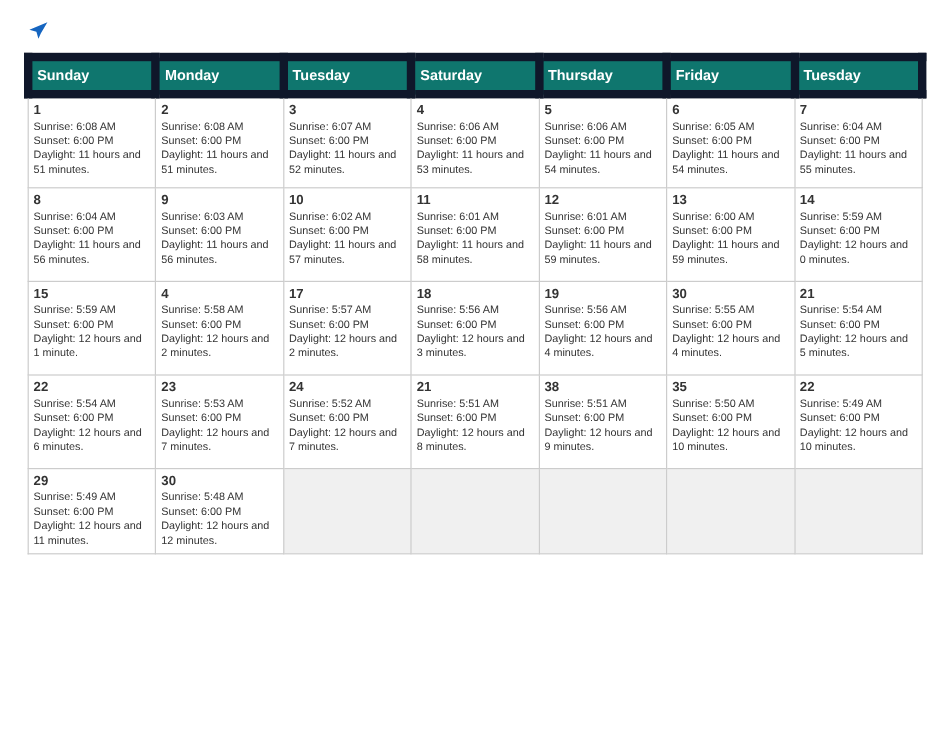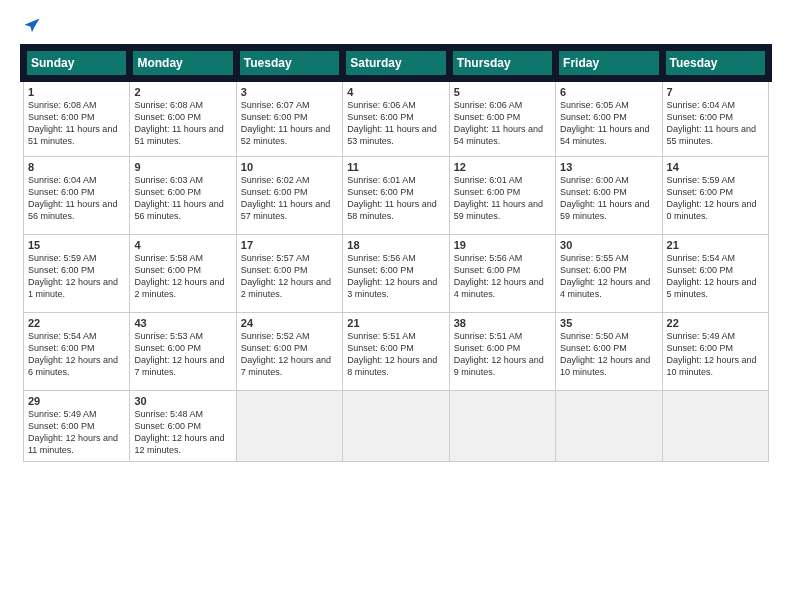--- a/index.html
+++ b/index.html
@@ -223,21 +223,21 @@
             <span class="day-num">21</span>
             <div class="day-info">Sunrise: 5:54 AM<br>Sunset: 6:00 PM<br>Daylight: 12 hours and 5 minutes.</div>
           </td>
         </tr>
         <tr>
           <td>
             <span class="day-num">22</span>
             <div class="day-info">Sunrise: 5:54 AM<br>Sunset: 6:00 PM<br>Daylight: 12 hours and 6 minutes.</div>
           </td>
           <td>
-            <span class="day-num">43</span>
+            <span class="day-num">23</span>
             <div class="day-info">Sunrise: 5:53 AM<br>Sunset: 6:00 PM<br>Daylight: 12 hours and 7 minutes.</div>
           </td>
           <td>
             <span class="day-num">24</span>
             <div class="day-info">Sunrise: 5:52 AM<br>Sunset: 6:00 PM<br>Daylight: 12 hours and 7 minutes.</div>
           </td>
           <td>
             <span class="day-num">21</span>
             <div class="day-info">Sunrise: 5:51 AM<br>Sunset: 6:00 PM<br>Daylight: 12 hours and 8 minutes.</div>
           </td>

